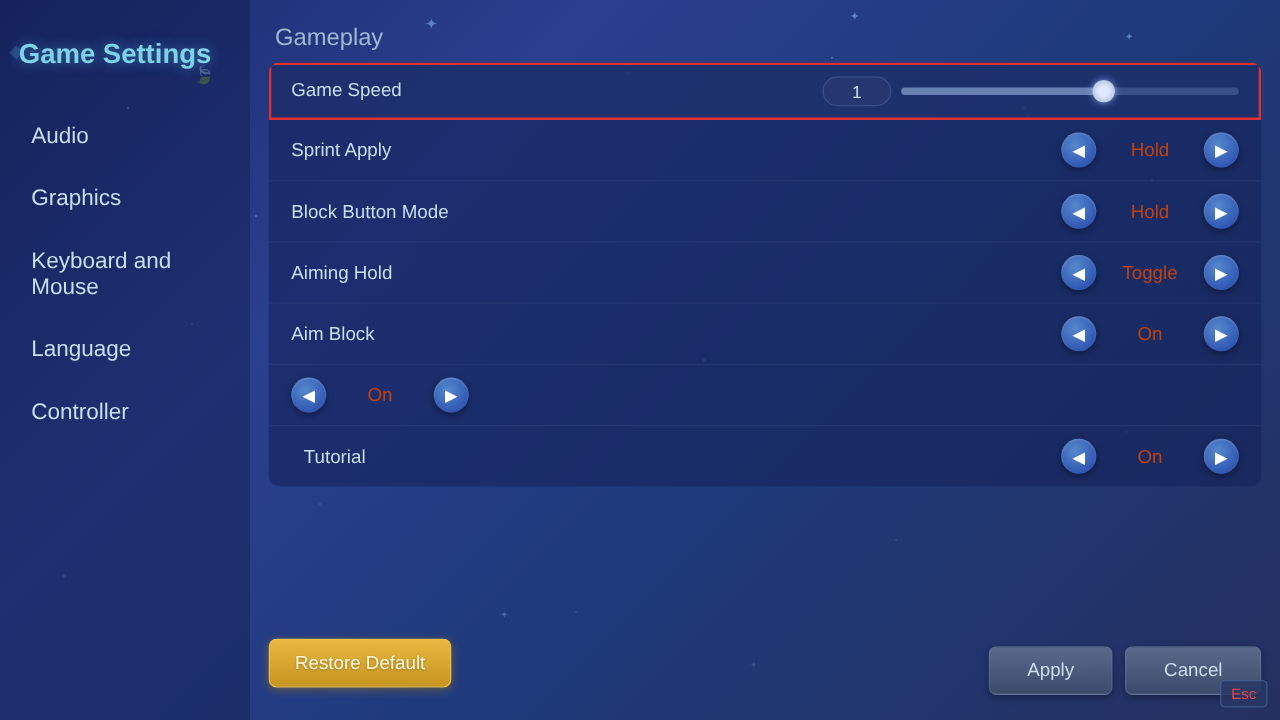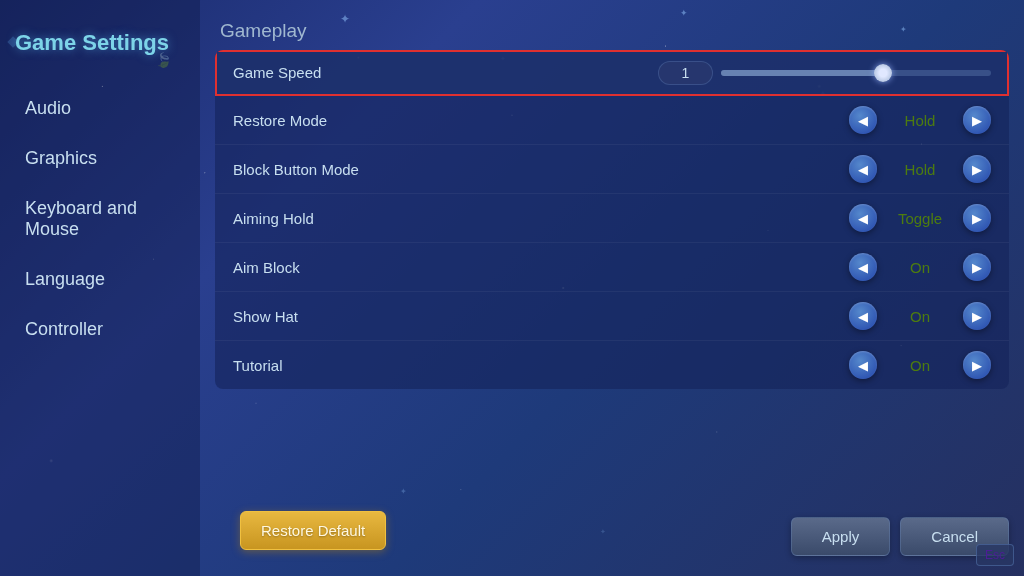--- a/index.html
+++ b/index.html
@@ -98,20 +98,21 @@
     .setting-row {
       display: flex;
       align-items: center;
       padding: 10px 18px;
       border-bottom: 1px solid rgba(255,255,255,0.05);
       min-height: 46px;
     }
 
     .setting-row:last-child {
       border-bottom: none;
+      margin-left: 10px;
     }
 
     .setting-row.highlighted {
       outline: 2px solid #e03030;
       outline-offset: -2px;
       background: rgba(30, 50, 110, 0.8);
     }
 
     .setting-label {
       color: #c8dff0;
@@ -177,21 +178,21 @@
       display: flex;
       align-items: center;
       justify-content: center;
       cursor: pointer;
       color: white;
       font-size: 13px;
       box-shadow: 0 2px 6px rgba(0,0,0,0.4), inset 0 1px 2px rgba(255,255,255,0.2);
     }
 
     .value-text {
-      color: #4d7c0f;
+      color: #c2410c;
       font-size: 15px;
       min-width: 70px;
       text-align: center;
     }
 
     .bottom-bar {
       position: absolute;
       bottom: 20px;
       left: 215px;
       right: 15px;
@@ -203,21 +204,20 @@
     .btn-restore {
       background: linear-gradient(180deg, #e8b840, #c89520);
       border: 1px solid #f0c040;
       border-radius: 6px;
       color: #fff8e0;
       font-size: 15px;
       padding: 10px 20px;
       cursor: pointer;
       box-shadow: 0 2px 8px rgba(200, 140, 0, 0.4);
       text-shadow: 0 1px 2px rgba(0,0,0,0.3);
-      margin-left: 25px;
     }
 
     .btn-group {
       display: flex;
       gap: 10px;
       margin-top: 12px;
     }
 
     .btn-apply, .btn-cancel {
       background: linear-gradient(180deg, #5a6a8a, #3a4a6a);
@@ -230,21 +230,21 @@
       box-shadow: 0 2px 6px rgba(0,0,0,0.3);
     }
 
     .esc-badge {
       position: absolute;
       bottom: 10px;
       right: 10px;
       background: rgba(40, 55, 100, 0.8);
       border: 1px solid rgba(100, 140, 200, 0.4);
       border-radius: 4px;
-      color: #4c1d95;
+      color: #ef4444;
       font-size: 12px;
       padding: 3px 8px;
     }
 
     
     .deco-bird {
       position: absolute;
       color: rgba(180, 210, 255, 0.5);
       font-size: 14px;
       pointer-events: none;
@@ -296,21 +296,21 @@
         <div class="slider-container">
           <div class="slider-track">
             <div class="slider-fill"></div>
             <div class="slider-thumb"></div>
           </div>
         </div>
       </div>
     </div>
 
     <div class="setting-row">
-      <span class="setting-label">Restore Mode</span>
+      <span class="setting-label">Sprint Apply</span>
       <div class="setting-control">
         <div class="arrow-btn">◀</div>
         <span class="value-text">Hold</span>
         <div class="arrow-btn">▶</div>
       </div>
     </div>
 
     <div class="setting-row">
       <span class="setting-label">Block Button Mode</span>
       <div class="setting-control">
@@ -332,21 +332,20 @@
     <div class="setting-row">
       <span class="setting-label">Aim Block</span>
       <div class="setting-control">
         <div class="arrow-btn">◀</div>
         <span class="value-text">On</span>
         <div class="arrow-btn">▶</div>
       </div>
     </div>
 
     <div class="setting-row">
-      <span class="setting-label">Show Hat</span>
       <div class="setting-control">
         <div class="arrow-btn">◀</div>
         <span class="value-text">On</span>
         <div class="arrow-btn">▶</div>
       </div>
     </div>
 
     <div class="setting-row">
       <span class="setting-label">Tutorial</span>
       <div class="setting-control">

